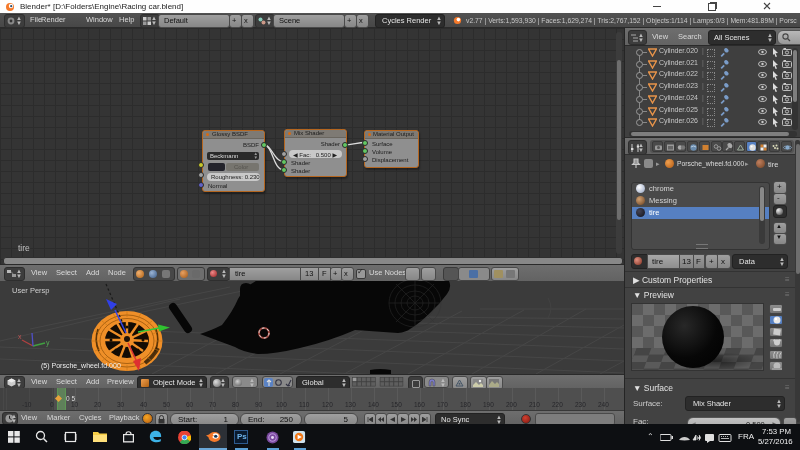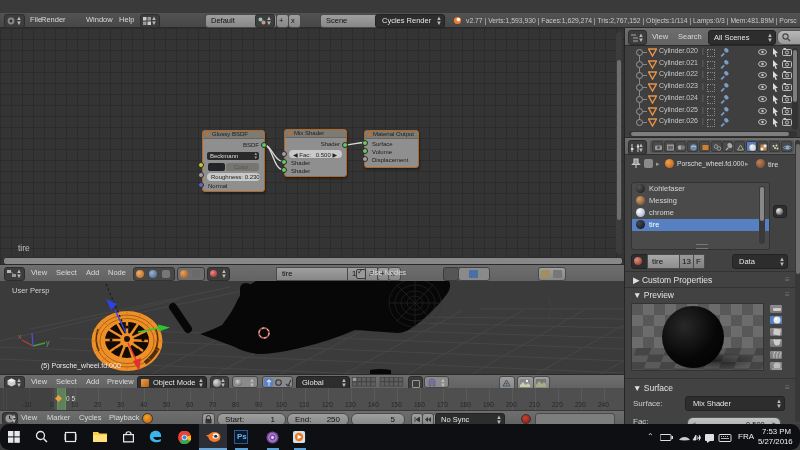--- a/index.html
+++ b/index.html
@@ -3,27 +3,41 @@
 <meta charset="utf-8">
 <style>
 html,body{margin:0;padding:0;} span{white-space:nowrap;}
 body{width:800px;height:450px;overflow:hidden;font-family:"Liberation Sans",sans-serif;background:#000;}
 .abs{position:absolute;white-space:nowrap;}
 #stage{position:relative;width:800px;height:450px;background:#3a3a3a;}
 .hdr{background:linear-gradient(#6e6e6e,#636363);}
 .menu{color:#d9d9d9;font-size:7.5px;}
 .ebtn{background:#3d3d3d;border:1px solid #2e2e2e;border-radius:3px;}
 .ddark{background:#2d2d2d;border:1px solid #222;border-radius:3px;color:#e5e5e5;font-size:7.5px;}
-.flight{background:linear-gradient(#9f9f9f,#878787);border:1px solid #4a4a4a;border-radius:3px;color:#111;font-size:7.5px;margin-left:47px;}
+.flight{background:linear-gradient(#9f9f9f,#878787);border:1px solid #4a4a4a;border-radius:3px;color:#111;font-size:7.5px;}
 .chev{position:absolute;right:2px;top:1px;color:#bbb;font-size:6px;line-height:5px;}
 </style>
 </head>
 <body>
 <div id="stage">
 
+<div class="abs" style="left:0;top:0;width:800px;height:13px;background:#fefefe;">
+  <svg class="abs" style="left:5px;top:2px;" width="10" height="10" viewBox="0 0 10 10">
+    <circle cx="5" cy="5" r="4" fill="#f5792a"></circle>
+        <circle cx="6" cy="4" r="2.2" fill="#fff"></circle>
+        <circle cx="6.2" cy="4.2" r="1.1" fill="#2a4d6e"></circle>
+  </svg>
+  <span class="abs" style="left:20px;top:2px;font-size:8px;color:#222;">Blender* [D:\Folders\Engine\Racing car.blend]</span>
+  <div class="abs" style="left:653px;top:6px;width:8px;height:1px;background:#444;"></div>
+  <div class="abs" style="left:708px;top:3px;width:6px;height:6px;border:1px solid #444;"></div>
+      <div class="abs" style="left:710px;top:1.5px;width:6px;height:6px;border-top:1px solid #444;border-right:1px solid #444;"></div>
+  <svg class="abs" style="left:763px;top:2px;" width="8" height="8" viewBox="0 0 8 8">
+        <path d="M1,1 L7,7 M7,1 L1,7" stroke="#444" stroke-width="1.1"></path>
+      </svg>
+</div>
 
 <div class="abs" style="left:0;top:13px;width:800px;height:15px;background:linear-gradient(#525252,#474747);border-bottom:1px solid #2a2a2a;box-sizing:border-box;">
   <div class="abs ebtn" style="left:4px;top:1px;width:19px;height:12px;">
         <svg style="position:absolute;left:2px;top:2px;" width="8" height="8" viewBox="0 0 8 8">
           <circle cx="4" cy="4" r="3.4" fill="#888"></circle>
           <circle cx="4" cy="4" r="1.4" fill="#333"></circle>
         </svg>
         <span class="chev">▲<br>▼</span>
       </div>
   <span class="abs menu" style="left:30px;top:2px;">File</span>
@@ -813,30 +827,26 @@
     <span class="abs" style="left:31px;top:4px;font-size:7px;color:#999;">▸</span>
     <span class="abs" style="left:40px;top:3px;width:9px;height:9px;background:radial-gradient(circle at 35% 35%,#f0a050,#b05810);border-radius:50%;"></span>
     <span class="abs" style="left:52px;top:4px;font-size:6.8px;color:#ddd;">Porsche_wheel.fd.000</span>
     <span class="abs" style="left:120px;top:4px;font-size:7px;color:#999;">▸</span>
     <span class="abs" style="left:131px;top:3px;width:9px;height:9px;background:radial-gradient(circle at 35% 35%,#c08060,#704020);border-radius:50%;"></span>
     <span class="abs" style="left:143px;top:4px;font-size:7.5px;color:#ddd;">tire</span>
   </div>
 
   <div class="abs" style="left:6px;top:154px;width:139px;height:68px;background:#4a4a4a;border:1px solid #333;border-radius:3px;box-sizing:border-box;font-size:7.5px;color:#d5d5d5;">
     <div style="position:relative;height:12px;">
-          <span style="position:absolute;left:4px;top:1px;width:9px;height:9px;border-radius:50%;background:radial-gradient(circle at 35% 35%,#555,#17171a);"></span>
-          <span style="position:absolute;left:17px;top:1px;">Kohlefaser</span>
+          <span style="position:absolute;left:4px;top:1px;width:9px;height:9px;border-radius:50%;background:radial-gradient(circle at 35% 35%,#fff,#90a0c0);"></span>
+          <span style="position:absolute;left:17px;top:1px;">chrome</span>
         </div>
     <div style="position:relative;height:12px;">
           <span style="position:absolute;left:4px;top:1px;width:9px;height:9px;border-radius:50%;background:radial-gradient(circle at 35% 35%,#d0a070,#6a4020);"></span>
           <span style="position:absolute;left:17px;top:1px;">Messing</span>
-        </div>
-    <div style="position:relative;height:12px;">
-          <span style="position:absolute;left:4px;top:1px;width:9px;height:9px;border-radius:50%;background:radial-gradient(circle at 35% 35%,#fff,#90a0c0);"></span>
-          <span style="position:absolute;left:17px;top:1px;">chrome</span>
         </div>
     <div style="position:relative;height:12px;background:#5680c2;color:#fff;">
           <span style="position:absolute;left:4px;top:1px;width:9px;height:9px;border-radius:50%;background:radial-gradient(circle at 35% 35%,#445,#101018);"></span>
           <span style="position:absolute;left:17px;top:1px;">tire</span>
         </div>
     <div style="position:absolute;right:4px;top:3px;width:6px;height:58px;background:#3a3a3a;border-radius:3px;">
           <div style="position:absolute;left:1px;top:1px;width:4px;height:34px;background:#888;border-radius:2px;"></div>
         </div>
     <div style="position:absolute;left:64px;bottom:0px;width:12px;height:3px;border-top:1px solid #777;border-bottom:1px solid #777;"></div>
   </div>
@@ -943,21 +953,21 @@
         <div style="position:absolute;left:0.5px;top:4px;width:4px;height:130px;background:#6e6e6e;border-radius:2px;"></div>
       </div>
   <div class="abs" style="left:62px;top:389px;width:92px;height:12px;background:linear-gradient(#c2c2c2,#a8a8a8);border:1px solid #555;border-radius:6px;overflow:hidden;">
         <span style="position:absolute;left:58px;top:2px;font-size:7.5px;color:#222;">0.500</span>
         <span style="position:absolute;right:3px;top:2px;font-size:6px;color:#555;">▶</span>
         <span style="position:absolute;left:3px;top:2px;font-size:6px;color:#777;">◀</span>
       </div>
       <div class="abs flight" style="left:158px;top:389px;width:12px;height:12px;"></div>
 </div>
 
-<div id="taskbar" class="abs" style="left:0;top:424px;width:800px;height:26px;background:#0d0f12;border-radius:9px;">
+<div id="taskbar" class="abs" style="left:0;top:424px;width:800px;height:26px;background:#0d0f12;">
 
   <svg class="abs" style="left:8px;top:7px;" width="12" height="12" viewBox="0 0 12 12">
         <g fill="#e8e8e8">
           <rect x="0" y="0" width="5.4" height="5.4"></rect>
           <rect x="6.4" y="0" width="5.4" height="5.4"></rect>
           <rect x="0" y="6.4" width="5.4" height="5.4"></rect>
           <rect x="6.4" y="6.4" width="5.4" height="5.4"></rect>
         </g>
       </svg>
 

